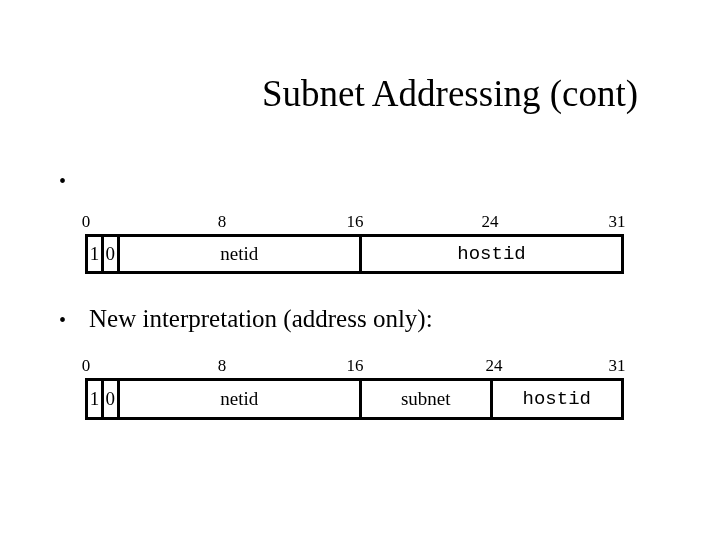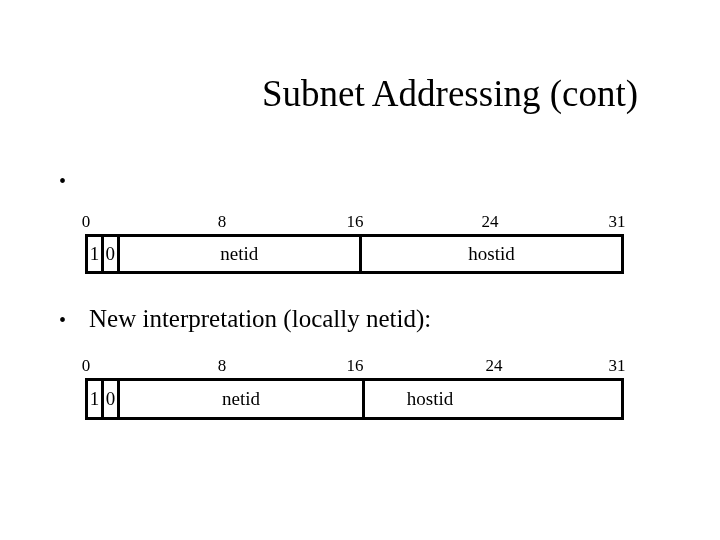--- a/index.html
+++ b/index.html
@@ -99,20 +99,21 @@
     justify-content: center;
     font-size: 19px;
     line-height: 22px;
     box-sizing: border-box;
     border-right: 3px solid #000000;
     overflow: hidden;
     white-space: nowrap;
   }
   .cell:last-child {
     border-right: none;
+    font-family: Liberation Mono, monospace;
   }
   .cell.bit { justify-content: center; }
 </style>
 </head>
 <body>
 
 <div class="slide">
 
   <div class="slide-title">Subnet Addressing (cont)</div>
 
@@ -131,32 +132,33 @@
     <div class="bitbox">
       <div class="cell bit" style="width:16px">1</div>
       <div class="cell bit" style="width:16px">0</div>
       <div class="cell" style="width:245px">netid</div>
       <div class="cell" style="width:262px">hostid</div>
     </div>
   </div>
 
   <div class="bullet-row b2">
     <span class="bullet-mark">•</span>
-    <span class="bullet-text">New interpretation (locally netid):</span>
+    <span class="bullet-text">New interpretation (address only):</span>
   </div>
 
   <div class="diagram d2">
     <div class="bit-scale">
       <span class="bit-label" style="left:1px">0</span>
       <span class="bit-label" style="left:137px">8</span>
       <span class="bit-label" style="left:270px">16</span>
       <span class="bit-label" style="left:409px">24</span>
       <span class="bit-label" style="left:532px">31</span>
     </div>
     <div class="bitbox">
       <div class="cell bit" style="width:16px">1</div>
       <div class="cell bit" style="width:16px">0</div>
       <div class="cell" style="width:245px">netid</div>
+      <div class="cell" style="width:132px">subnet</div>
       <div class="cell" style="width:130px">hostid</div>
     </div>
   </div>
 
 </div>
 
 </body></html>

